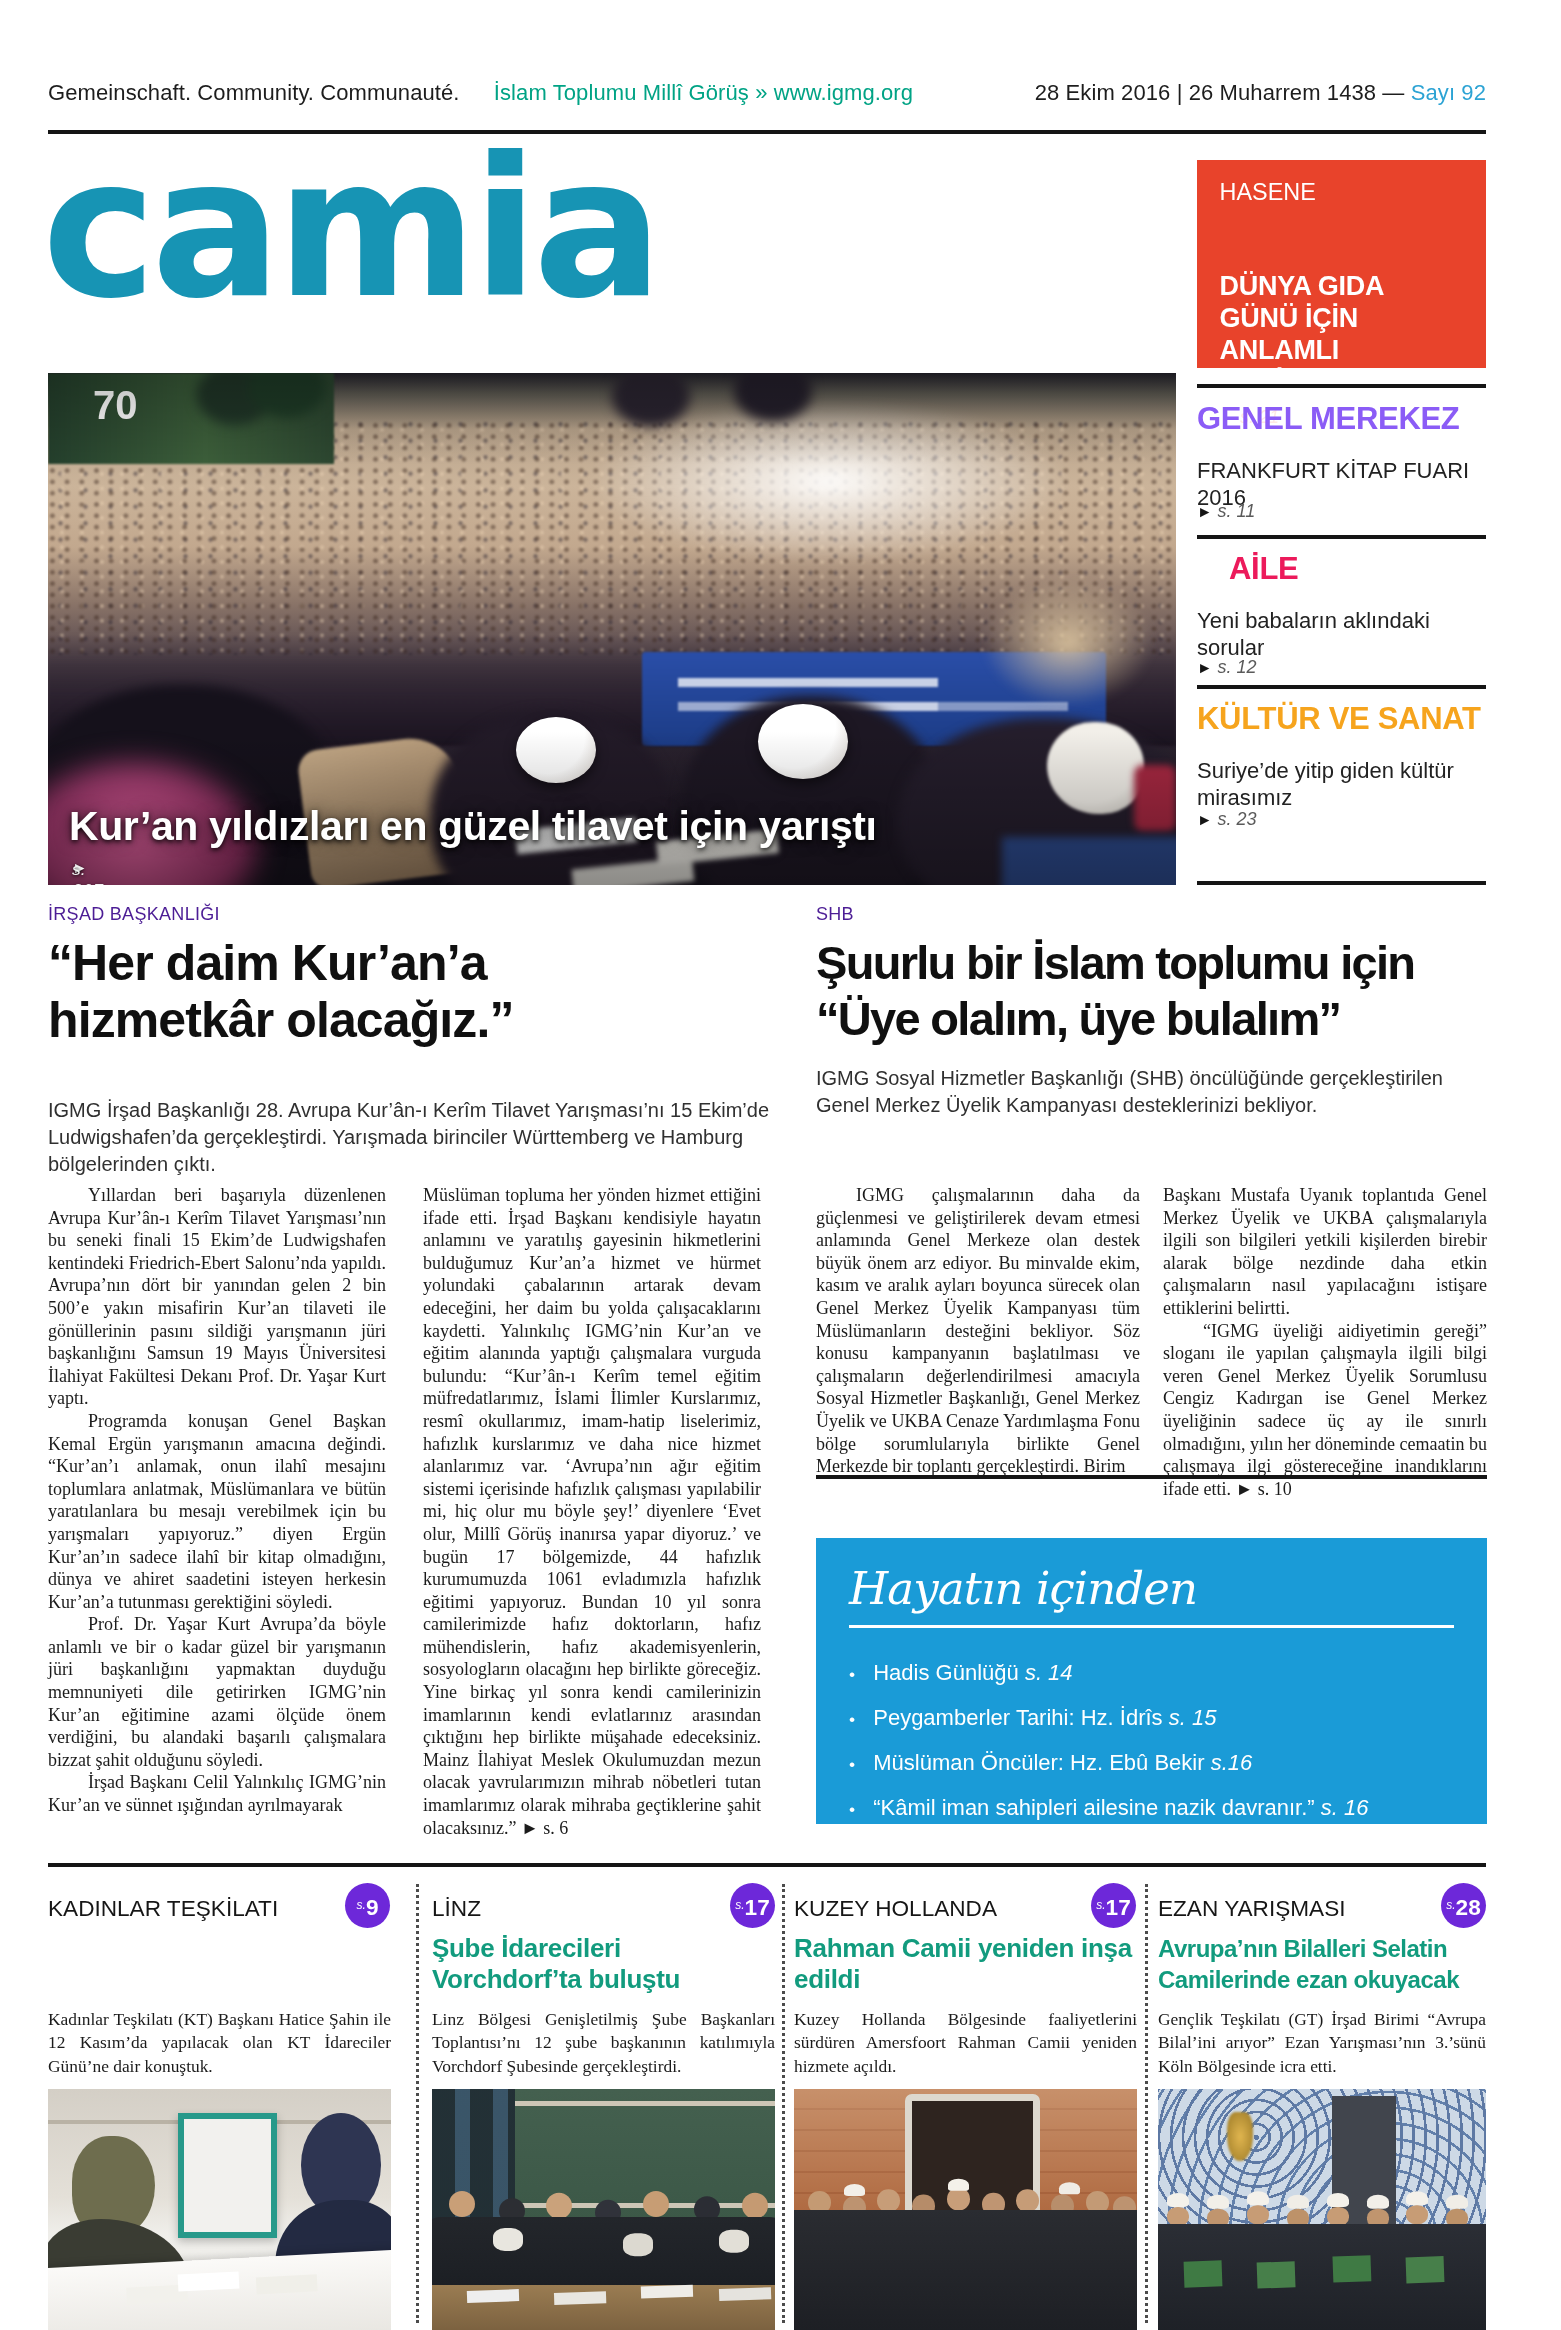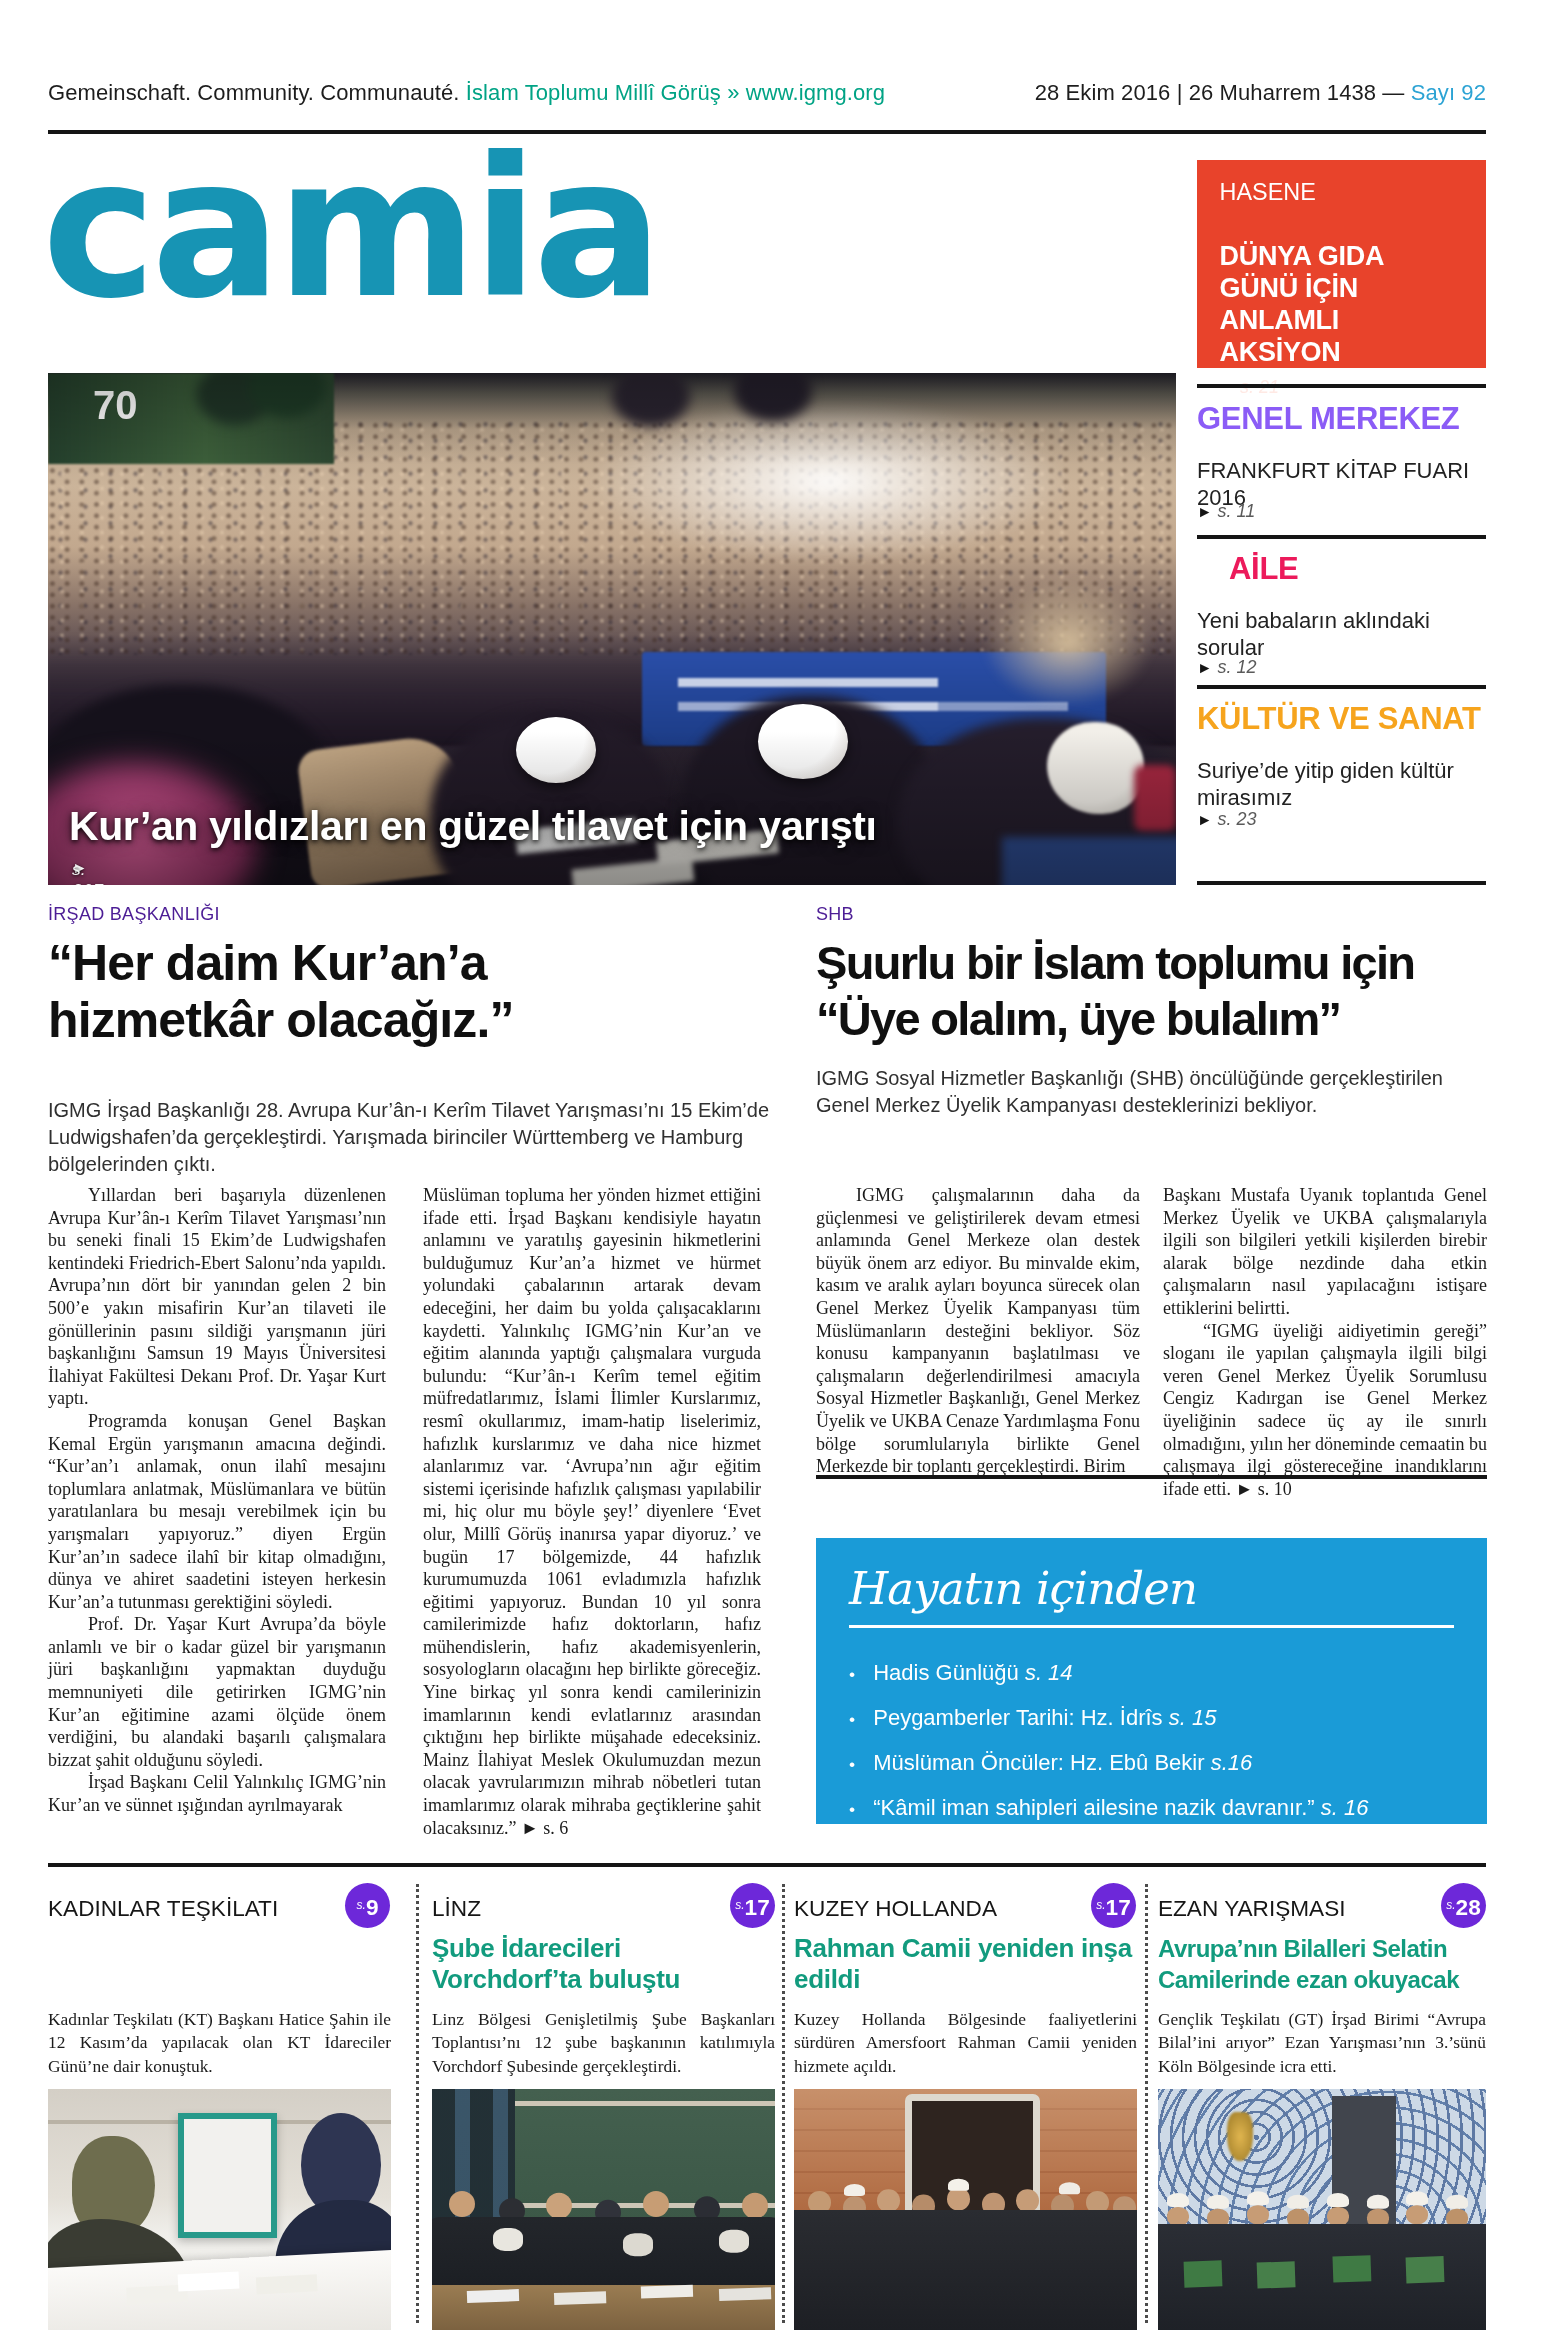--- a/index.html
+++ b/index.html
@@ -1,30 +1,30 @@
 <!DOCTYPE html>
 <html lang="tr" style="font-size:14px"><head>
 <meta charset="utf-8">
 <style>
   html,body{margin:0;padding:0;background:#888;}
   .page{position:relative;width:1562px;height:2330px;background:#ffffff;overflow:hidden;
         font-family:"Liberation Sans",sans-serif;color:#1d1d1d;}
   
   .topbar{position:absolute;left:48px;top:80px;width:1438px;display:flex;justify-content:space-between;
           font-size:22px;letter-spacing:0.1px;}
-  .topbar .accent{color:#00A385;}
+  .topbar .accent{color:#00A385;margin-left:28px;}
   .topbar .issue{color:#2CA3D4;}
   .top-rule{position:absolute;left:48px;top:130px;width:1438px;height:4.3px;background:#151515;}
   .logo{position:absolute;left:42px;top:128px;font-family:"DejaVu Sans",sans-serif;font-weight:bold;
         font-size:193px;line-height:1.05;color:#1794B4;letter-spacing:-5.2px;}
   
   .hasene{position:absolute;left:1197px;top:160px;width:289px;height:208px;background:#E8432B;color:#fff;
           box-sizing:border-box;padding:19px 22.6px;}
   .hasene .hk{font-size:23.4px;font-weight:400;}
-  .hasene .ht{margin-top:34px;font-size:27px;font-weight:bold;line-height:32px;letter-spacing:-0.3px;}
+  .hasene .ht{margin-top:64px;font-size:27px;font-weight:bold;line-height:32px;letter-spacing:-0.3px;}
   .hasene .pref{margin-top:8.7px;color:#fff;}
   .hasene .pref .preftext{color:#ffe9e4;}
   
   .pref{display:block;font-size:18px;}
   .pref .tri{font-size:15.6px;font-style:normal;color:#151515;}
   .hasene .pref .tri{color:#fff;}
   .pref .preftext{font-style:italic;color:#5a5a5a;}
   
   .sb-rule{position:absolute;left:1197px;width:289px;height:3.5px;background:#151515;}
   #sbr1{top:384px}#sbr2{top:535px}#sbr3{top:685px}#sbr4{top:881px}

